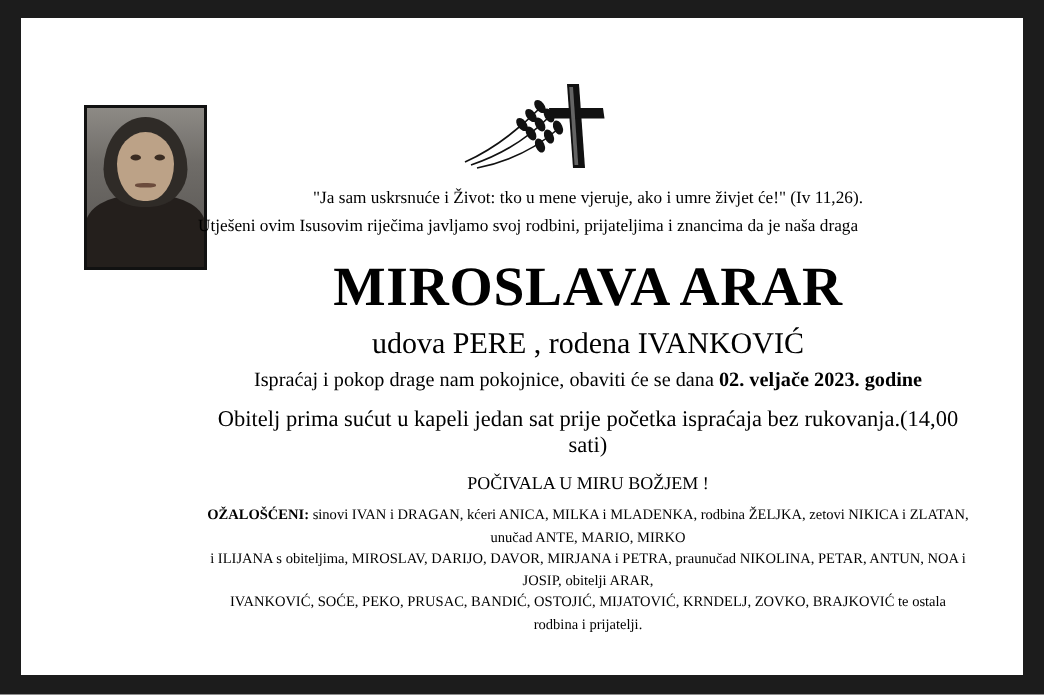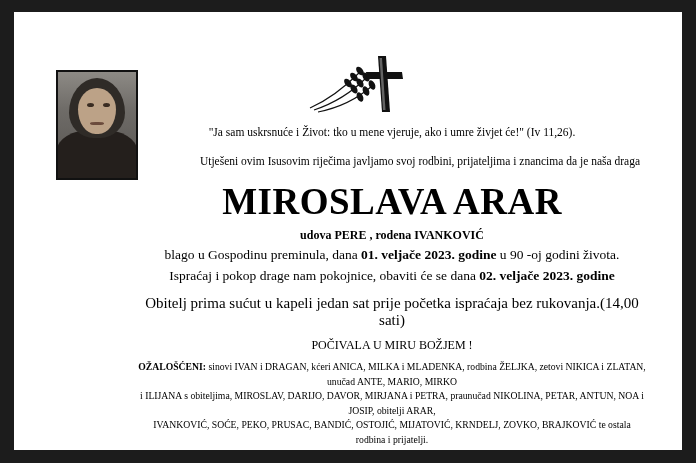--- a/index.html
+++ b/index.html
@@ -112,34 +112,34 @@
   .quote {
     font-size: 11.5px;
     line-height: 1.45;
     text-align: center;
     margin: 0 0 2px 0;
     white-space: nowrap;
   }
   .intro {
     font-size: 11.5px;
     line-height: 1.45;
-    text-align: right;
-    margin: 12px;
+    text-align: left;
+    margin: 0;
     white-space: nowrap;
   }
   .deceased-name {
     font-size: 37px;
     font-weight: bold;
     letter-spacing: 0.5px;
     margin: 14px 0 6px 0;
     line-height: 1.05;
   }
   .widow-line {
-    font-size: 12px;
-    font-weight: bold;
+    font-size: 20px;
+    font-weight: normal;
     margin: 0 0 2px 0;
   }
   .years {
     font-size: 15px;
     font-weight: bold;
     margin: 4px 0 10px 0;
     letter-spacing: 0.5px;
   }
   .para {
     font-size: 13.5px;
@@ -212,23 +212,20 @@
   </div>
 
   <div class="content">
 
     <p class="quote">"Ja sam uskrsnuće i Život:  tko u mene vjeruje, ako i umre živjet će!" (Iv 11,26).</p>
     <p class="intro">Utješeni ovim Isusovim riječima javljamo svoj rodbini, prijateljima i znancima da je naša draga</p>
 
     <h1 class="deceased-name">MIROSLAVA ARAR</h1>
     <div class="widow-line">udova PERE , rodena IVANKOVIĆ</div>
 
-    <p class="para">
-      <span>blago u Gospodinu preminula, dana </span><b>01. veljače  2023. godine</b><span> u 90 -oj godini života.</span>
-    </p>
 
     <p class="para">
       <span>Ispraćaj i pokop drage nam pokojnice, obaviti će se dana </span><b>02. veljače  2023. godine</b>
     </p>
 
     <p class="note">Obitelj prima sućut u kapeli jedan sat prije početka ispraćaja bez rukovanja.(14,00 sati)</p>
 
     <div class="rest-line">POČIVALA U MIRU BOŽJEM !</div>
 
     <p class="mourners">

